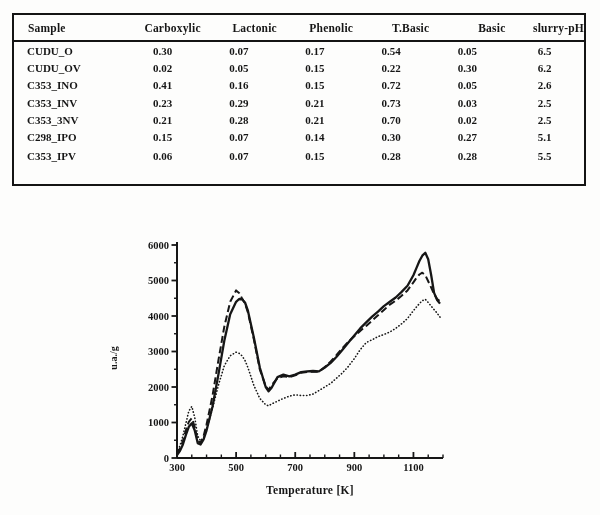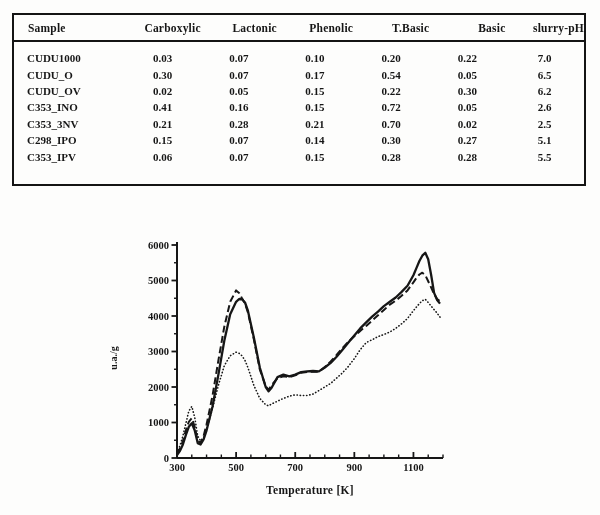--- a/index.html
+++ b/index.html
@@ -77,29 +77,20 @@
           <th>Sample</th>
           <th>Carboxylic</th>
           <th>Lactonic</th>
           <th>Phenolic</th>
           <th>T.Basic</th>
           <th>Basic</th>
           <th>slurry-pH</th>
         </tr>
     </thead>
     <tbody id="tbl-body">
-        <tr class="first-data">
-          <td>CUDU1000</td>
-          <td>0.03</td>
-          <td>0.07</td>
-          <td>0.10</td>
-          <td>0.20</td>
-          <td>0.22</td>
-          <td>7.0</td>
-        </tr>
         <tr>
           <td>CUDU_O</td>
           <td>0.30</td>
           <td>0.07</td>
           <td>0.17</td>
           <td>0.54</td>
           <td>0.05</td>
           <td>6.5</td>
         </tr>
         <tr>
@@ -112,20 +103,29 @@
           <td>6.2</td>
         </tr>
         <tr>
           <td>C353_INO</td>
           <td>0.41</td>
           <td>0.16</td>
           <td>0.15</td>
           <td>0.72</td>
           <td>0.05</td>
           <td>2.6</td>
+        </tr>
+        <tr>
+          <td>C353_INV</td>
+          <td>0.23</td>
+          <td>0.29</td>
+          <td>0.21</td>
+          <td>0.73</td>
+          <td>0.03</td>
+          <td>2.5</td>
         </tr>
         <tr>
           <td>C353_3NV</td>
           <td>0.21</td>
           <td>0.28</td>
           <td>0.21</td>
           <td>0.70</td>
           <td>0.02</td>
           <td>2.5</td>
         </tr>

